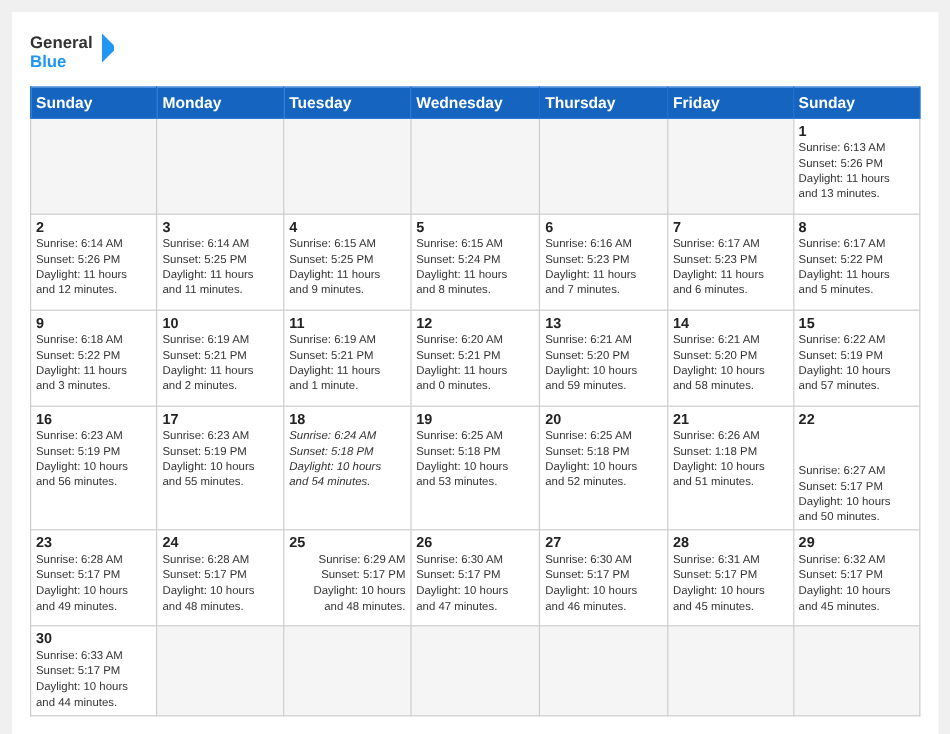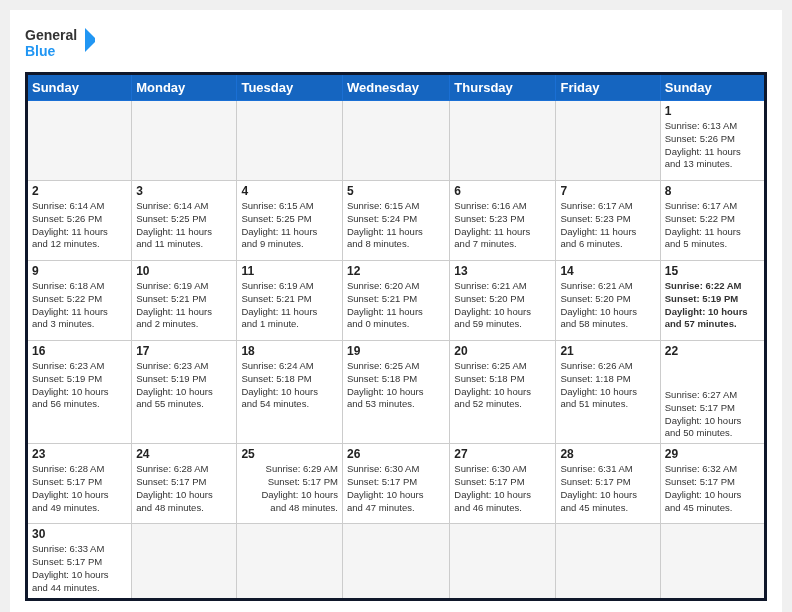--- a/index.html
+++ b/index.html
@@ -36,21 +36,21 @@
       color: #222;
       line-height: 1.1;
     }
     .location {
       font-size: 15px;
       color: #444;
     }
     .calendar {
       width: 100%;
       border-collapse: collapse;
-      border: 3px solid #0f172a;
+      border: 1px solid #0f172a;
     }
     .calendar th {
       background: #1565c0;
       color: #fff;
       font-size: 13px;
       font-weight: bold;
       padding: 5px 4px;
       text-align: left;
       border: 1px solid #1a6fd4;
     }
@@ -219,21 +219,21 @@
           </td>
           <td>
             <span class="day-num">14</span>
             <div class="day-info" style="white-space: pre-line;">Sunrise: 6:21 AM
 Sunset: 5:20 PM
 Daylight: 10 hours
 and 58 minutes.</div>
           </td>
           <td>
             <span class="day-num">15</span>
-            <div class="day-info" style="white-space: pre-line; font-weight: bold;">Sunrise: 6:22 AM
+            <div class="day-info" style="white-space: pre-line;">Sunrise: 6:22 AM
 Sunset: 5:19 PM
 Daylight: 10 hours
 and 57 minutes.</div>
           </td>
         </tr>
         <tr>
           <td>
             <span class="day-num">16</span>
             <div class="day-info" style="white-space: pre-line;">Sunrise: 6:23 AM
 Sunset: 5:19 PM
@@ -242,21 +242,21 @@
           </td>
           <td>
             <span class="day-num">17</span>
             <div class="day-info" style="white-space: pre-line;">Sunrise: 6:23 AM
 Sunset: 5:19 PM
 Daylight: 10 hours
 and 55 minutes.</div>
           </td>
           <td>
             <span class="day-num">18</span>
-            <div class="day-info" style="white-space: pre-line;">Sunrise: 6:24 AM
+            <div class="day-info" style="white-space: pre-line; font-style: italic;">Sunrise: 6:24 AM
 Sunset: 5:18 PM
 Daylight: 10 hours
 and 54 minutes.</div>
           </td>
           <td>
             <span class="day-num">19</span>
             <div class="day-info" style="white-space: pre-line;">Sunrise: 6:25 AM
 Sunset: 5:18 PM
 Daylight: 10 hours
 and 53 minutes.</div>

